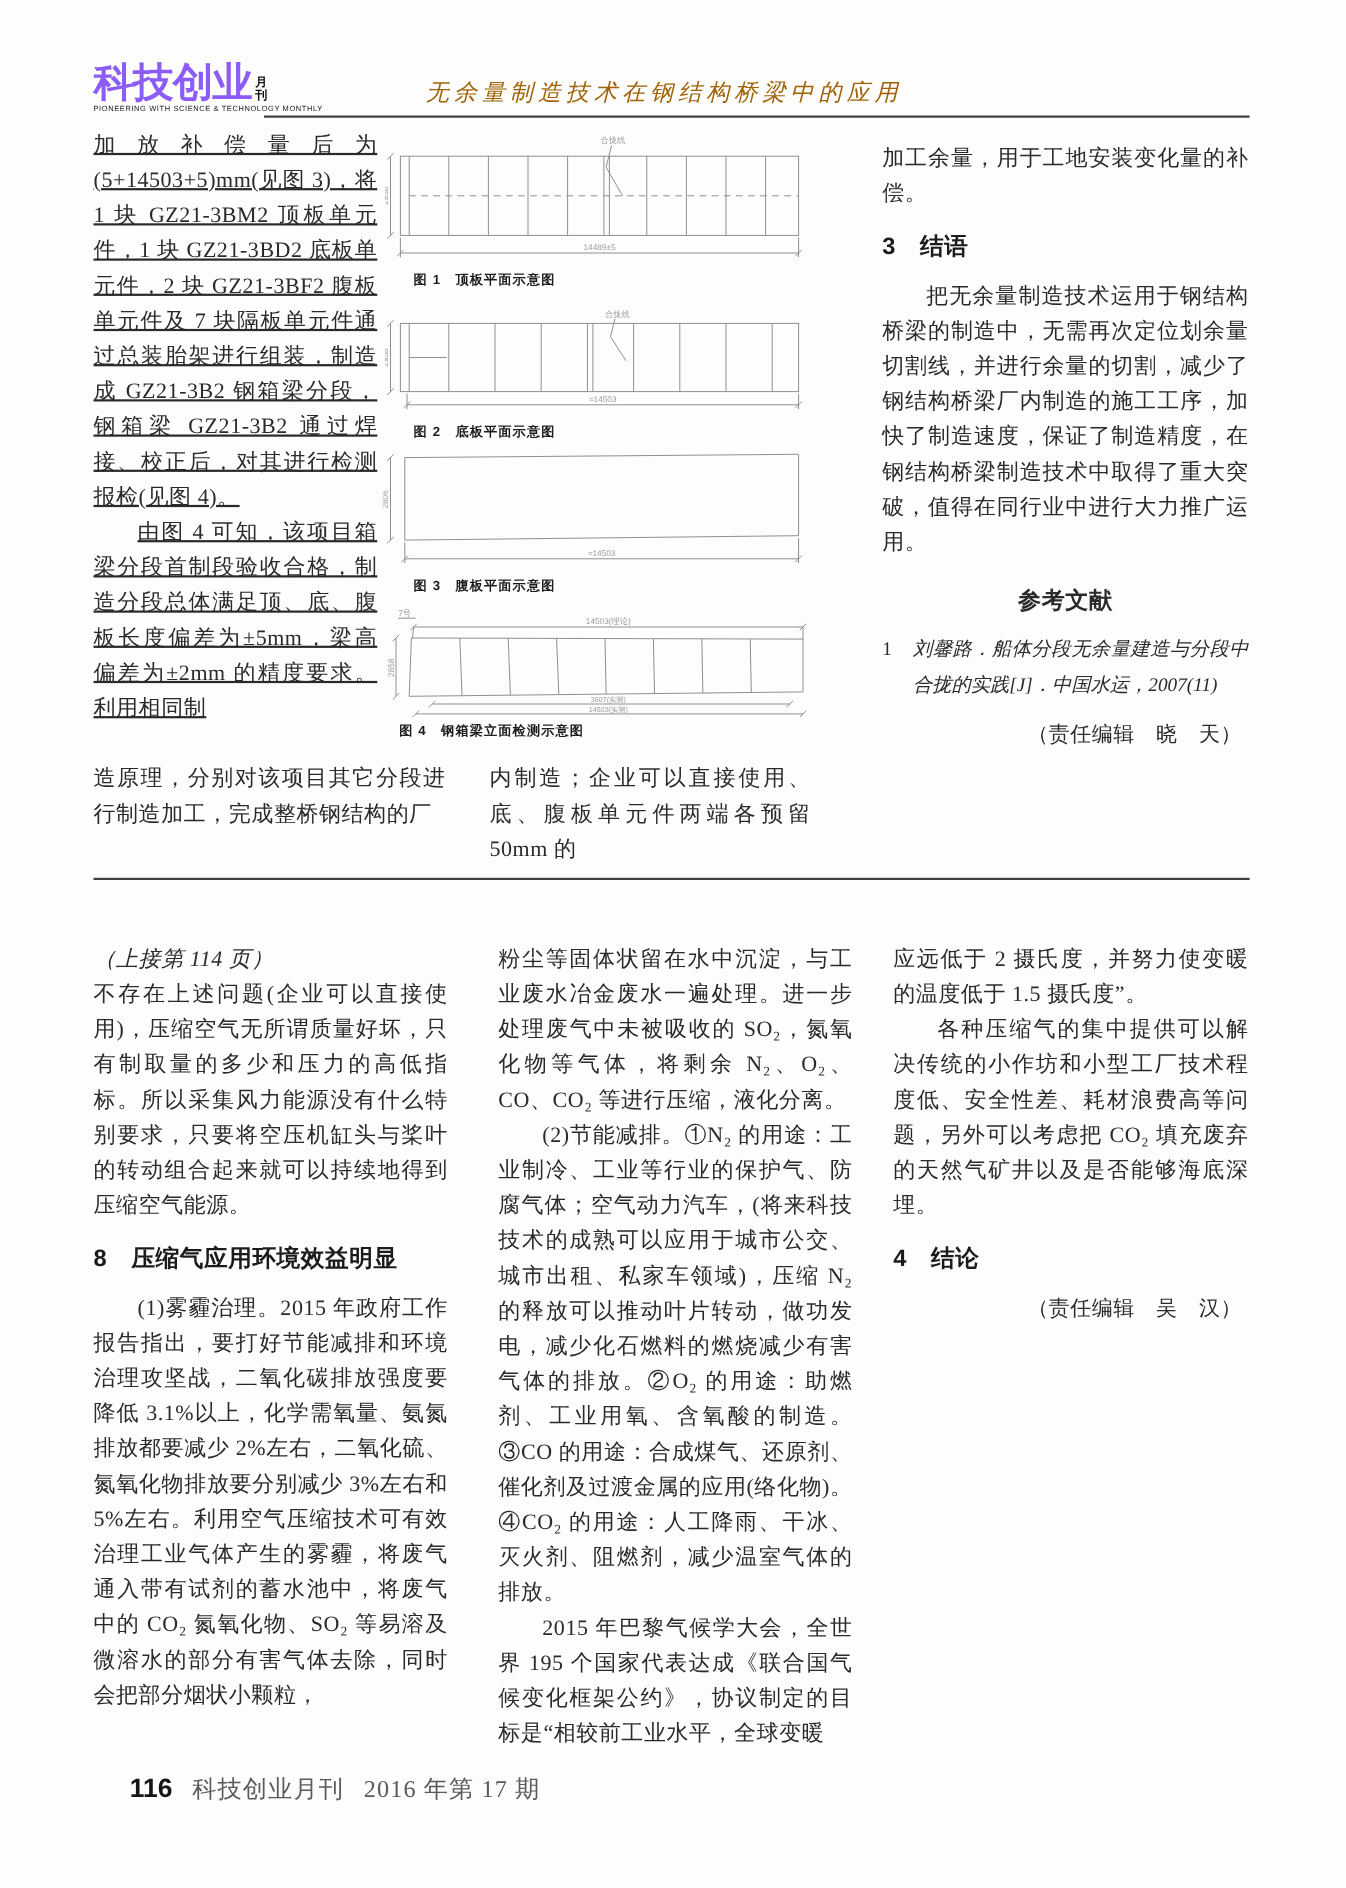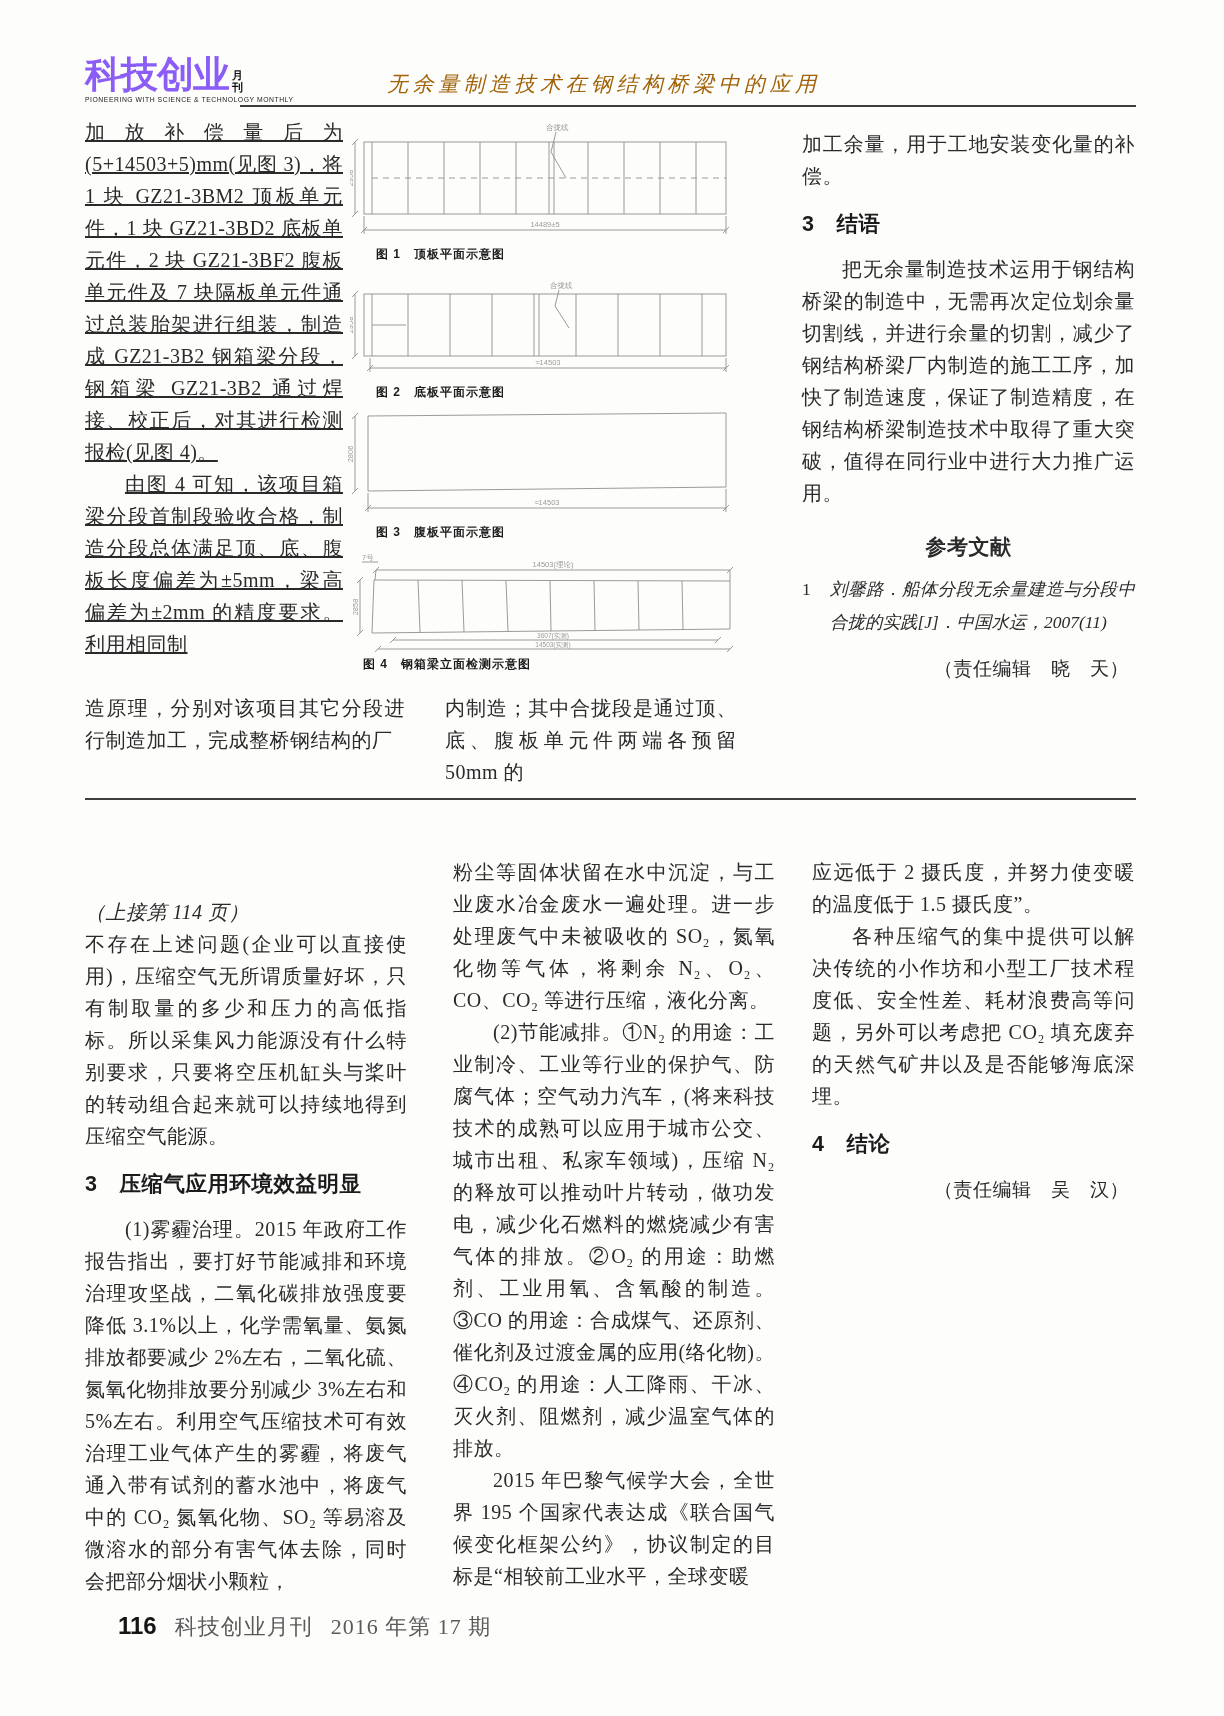--- a/index.html
+++ b/index.html
@@ -20,21 +20,21 @@
   .col{font-size:20px;line-height:32px;text-align:justify;letter-spacing:0.5px;color:#2a2a2a;}
   .p{text-align:justify;margin:0;}
   .indent{text-indent:2em;}
   .sec-heading{font-family:"Liberation Sans","DejaVu Sans",sans-serif;font-weight:bold;
                font-size:21.5px;color:#1b1b1b;margin:16px 0 13px;text-align:left;text-indent:0;}
   .ref-heading{font-family:"Liberation Sans","DejaVu Sans",sans-serif;font-weight:bold;
                font-size:21px;text-align:center;margin:22px 0 10px;text-indent:0;}
   .ref{display:flex;font-size:17.5px;line-height:33px;font-style:italic;letter-spacing:0;}
   .ref-num{width:28px;flex:none;font-style:normal;}
   .editor{text-align:right;padding-right:6px;margin-top:14px;font-size:19px;text-indent:0;}
-  .kai{font-style:italic;margin-top:40px;}
+  .kai{font-style:italic;}
   
   .figsvg line,.figsvg rect,.figsvg path{stroke:#8e8e8e;fill:none;stroke-width:0.9;}
   .figsvg .dash{stroke-dasharray:6 5;}
   .figsvg text{fill:#9b9b9b;stroke:none;font-size:7.5px;font-family:"Liberation Sans",sans-serif;}
   .fig-caption{font-family:"Liberation Sans","DejaVu Sans",sans-serif;font-weight:bold;
                font-size:12px;color:#1c1c1c;letter-spacing:1px;white-space:nowrap;}
   .divider{background:#3e3e3e;height:2px;}
   
   .footer{display:flex;align-items:baseline;gap:18px;}
   .page-num{font-family:"Liberation Sans",sans-serif;font-weight:bold;font-size:24px;color:#151515;}
@@ -172,41 +172,41 @@
     <text x="205" y="97" text-anchor="middle" style="font-size:6.5px">14503(实测)</text>
     <line x1="12" y1="30" x2="12" y2="83"></line>
     <line x1="9" y1="33" x2="15" y2="27"></line>
       <line x1="9" y1="86" x2="15" y2="80"></line>
     <text x="10" y="57" transform="rotate(-90 10 57)" text-anchor="middle">2858</text>
   </svg>
 </div>
 <div class="abs fig-caption" style="left:363px;top:656px;">图 4　钢箱梁立面检测示意图</div>
 
 <div class="abs col" style="left:445px;top:692px;width:292px;">
-  <p class="p">内制造；其中合拢段是通过顶、底、腹板单元件两端各预留 50mm 的</p>
+  <p class="p">内制造；企业可以直接使用、底、腹板单元件两端各预留 50mm 的</p>
 </div>
 
 <div class="abs col" style="left:802px;top:128px;width:333px;">
   <p class="p">加工余量，用于工地安装变化量的补偿。</p>
   <div class="sec-heading">3　结语</div>
   <p class="p indent">把无余量制造技术运用于钢结构桥梁的制造中，无需再次定位划余量切割线，并进行余量的切割，减少了钢结构桥梁厂内制造的施工工序，加快了制造速度，保证了制造精度，在钢结构桥梁制造技术中取得了重大突破，值得在同行业中进行大力推广运用。</p>
   <div class="ref-heading">参考文献</div>
   <div class="ref">
     <span class="ref-num">1</span>
     <span>刘馨路．船体分段无余量建造与分段中合拢的实践[J]．中国水运，2007(11)</span>
   </div>
   <div class="editor">（责任编辑　晓　天）</div>
 </div>
 
 <div class="abs divider" style="left:85px;top:798px;width:1051px;"></div>
 
 <div class="abs col" style="left:85px;top:856px;width:322px;">
   <p class="p kai">（上接第 114 页）</p>
   <p class="p">不存在上述问题(企业可以直接使用)，压缩空气无所谓质量好坏，只有制取量的多少和压力的高低指标。所以采集风力能源没有什么特别要求，只要将空压机缸头与桨叶的转动组合起来就可以持续地得到压缩空气能源。</p>
-  <div class="sec-heading">3　压缩气应用环境效益明显</div>
+  <div class="sec-heading">8　压缩气应用环境效益明显</div>
   <p class="p indent">(1)雾霾治理。2015 年政府工作报告指出，要打好节能减排和环境治理攻坚战，二氧化碳排放强度要降低 3.1%以上，化学需氧量、氨氮排放都要减少 2%左右，二氧化硫、氮氧化物排放要分别减少 3%左右和 5%左右。利用空气压缩技术可有效治理工业气体产生的雾霾，将废气通入带有试剂的蓄水池中，将废气中的 CO₂ 氮氧化物、SO₂ 等易溶及微溶水的部分有害气体去除，同时会把部分烟状小颗粒，</p>
 </div>
 
 <div class="abs col" style="left:453px;top:856px;width:322px;">
   <p class="p">粉尘等固体状留在水中沉淀，与工业废水冶金废水一遍处理。进一步处理废气中未被吸收的 SO₂，氮氧化物等气体，将剩余 N₂、O₂、CO、CO₂ 等进行压缩，液化分离。</p>
   <p class="p indent">(2)节能减排。①N₂ 的用途：工业制冷、工业等行业的保护气、防腐气体；空气动力汽车，(将来科技技术的成熟可以应用于城市公交、城市出租、私家车领域)，压缩 N₂ 的释放可以推动叶片转动，做功发电，减少化石燃料的燃烧减少有害气体的排放。②O₂ 的用途：助燃剂、工业用氧、含氧酸的制造。③CO 的用途：合成煤气、还原剂、催化剂及过渡金属的应用(络化物)。④CO₂ 的用途：人工降雨、干冰、灭火剂、阻燃剂，减少温室气体的排放。</p>
   <p class="p indent">2015 年巴黎气候学大会，全世界 195 个国家代表达成《联合国气候变化框架公约》，协议制定的目标是“相较前工业水平，全球变暖</p>
 </div>
 
 <div class="abs col" style="left:812px;top:856px;width:323px;">

